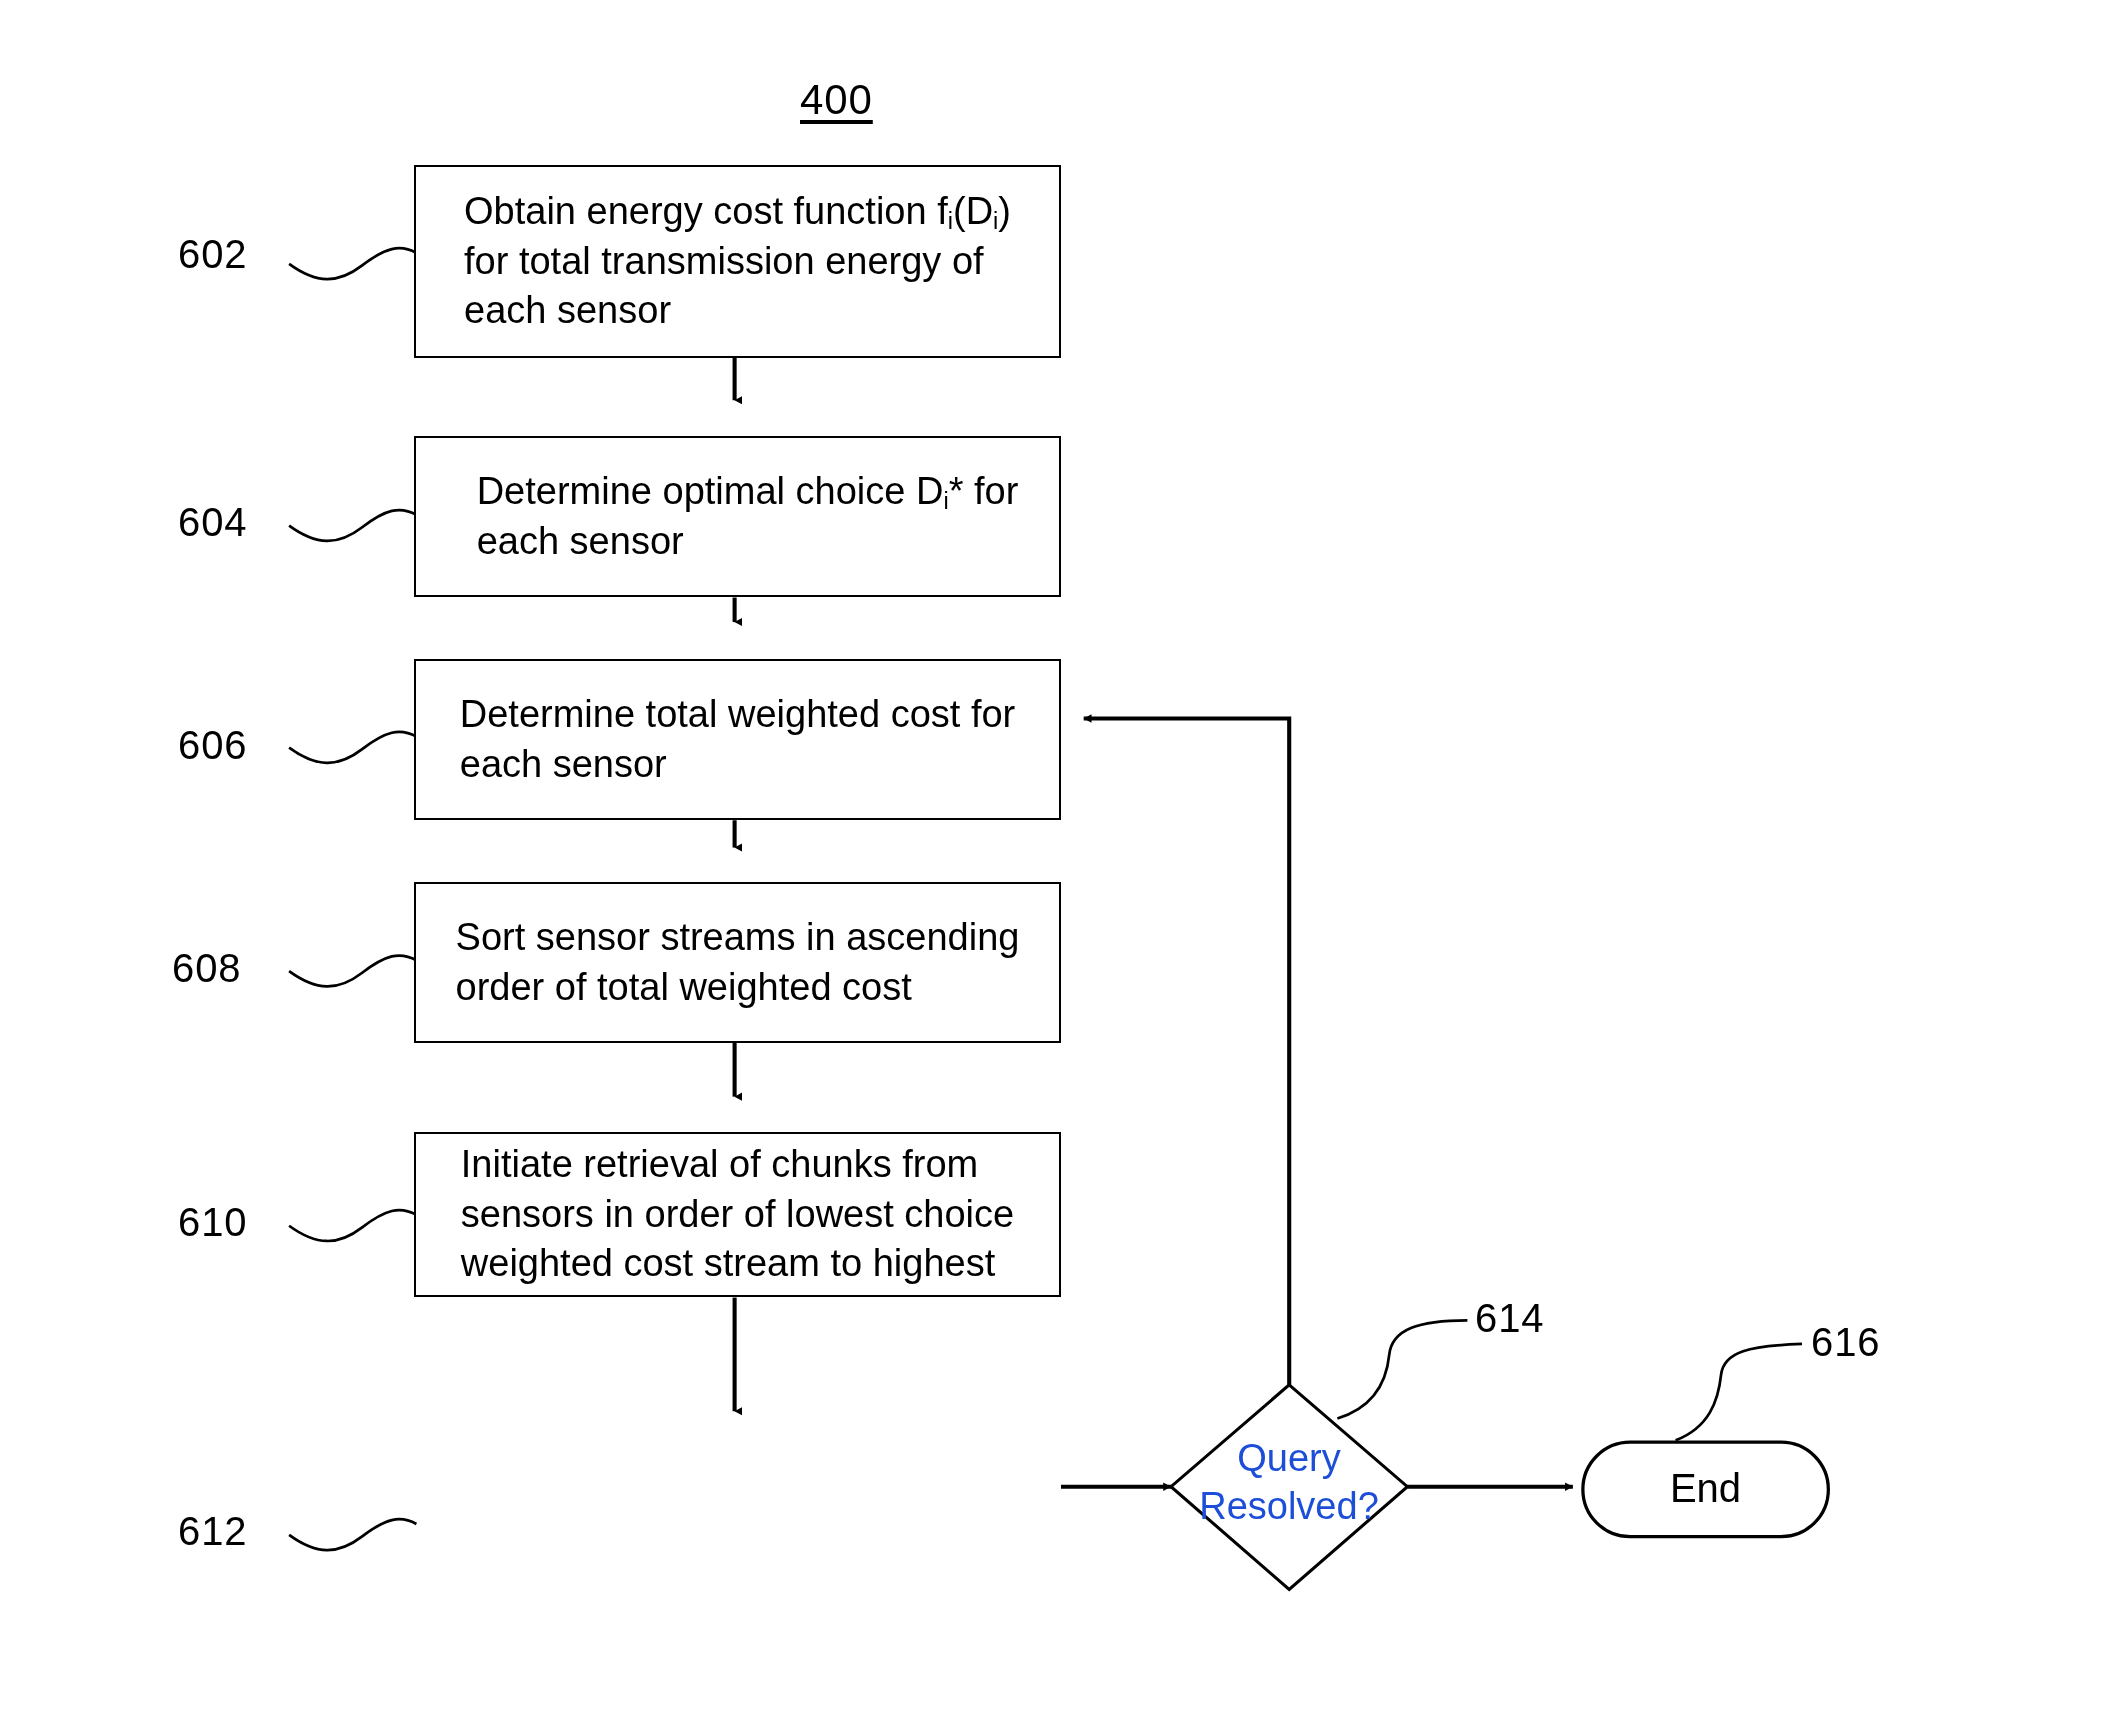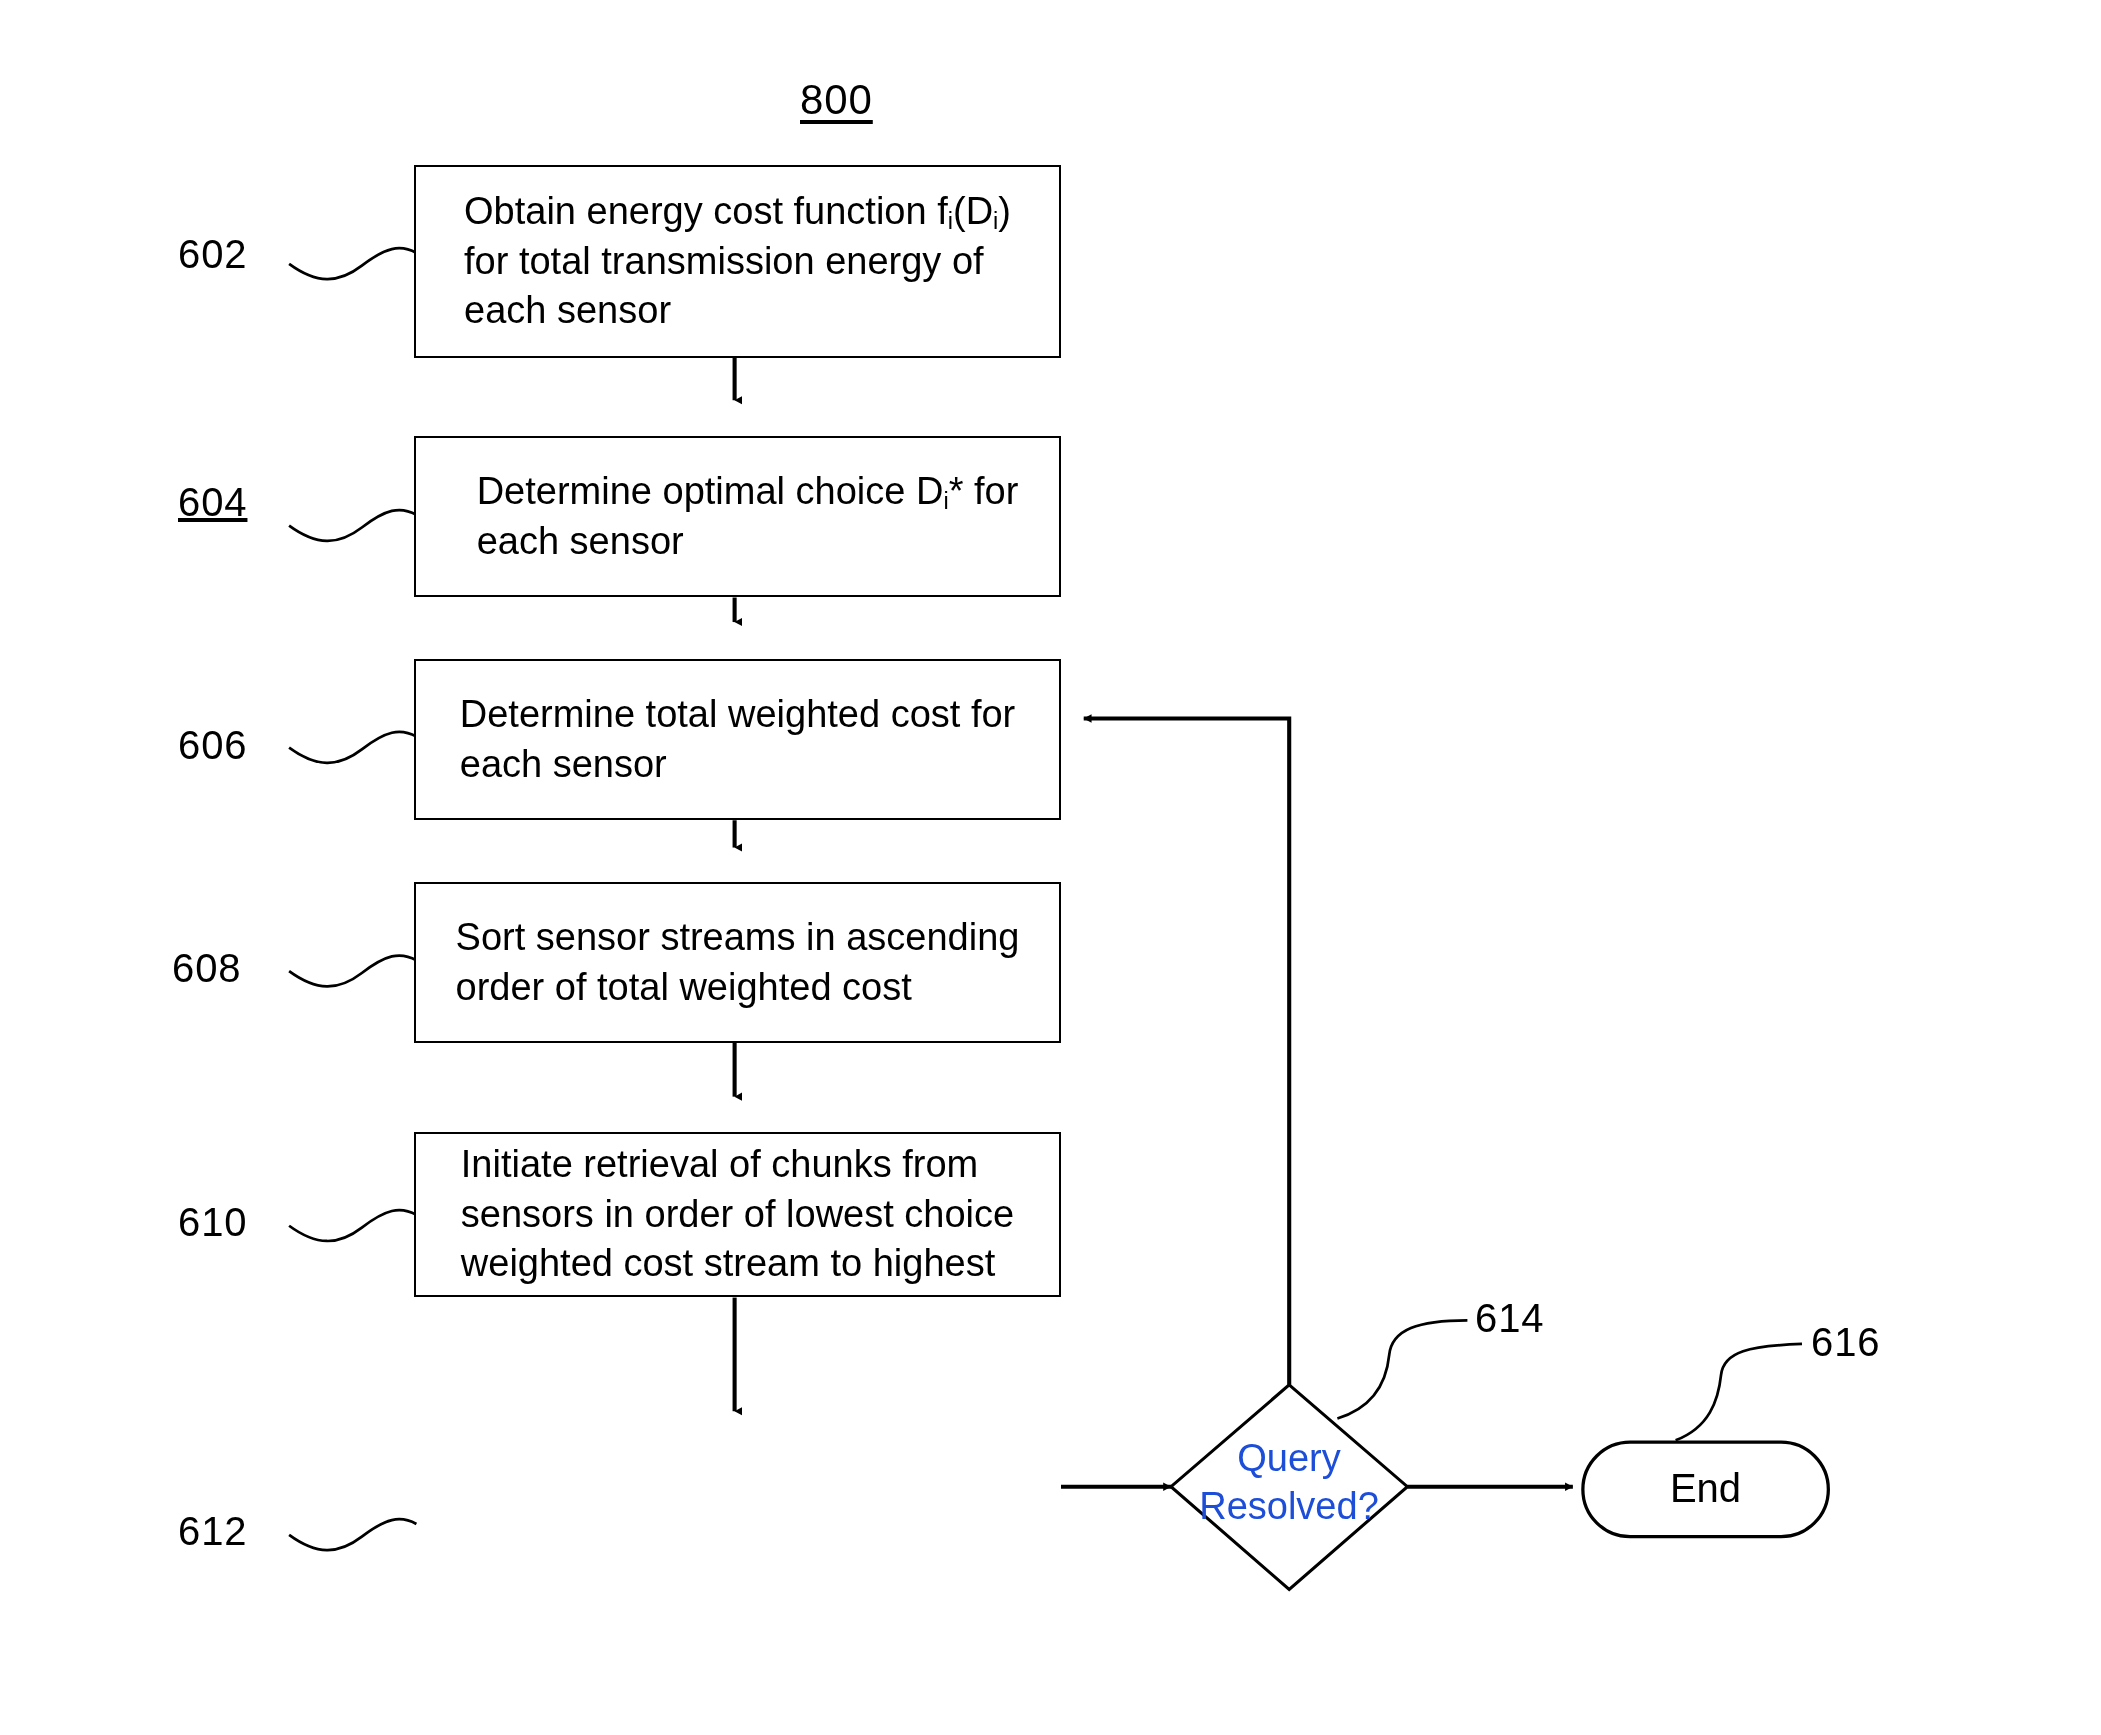--- a/index.html
+++ b/index.html
@@ -138,38 +138,38 @@
         <path d="M 318 822 C 348 844 372 844 398 824 C 424 804 440 800 458 810"></path>
         <path d="M 318 1068 C 348 1090 372 1090 398 1070 C 424 1050 440 1046 458 1056"></path>
         <path d="M 318 1348 C 348 1370 372 1370 398 1350 C 424 1330 440 1326 458 1336"></path>
         <path d="M 318 1688 C 348 1710 372 1710 398 1690 C 424 1670 440 1666 458 1676"></path>
         <path d="M 1471 1560 C 1510 1548 1525 1520 1528 1490 C 1531 1462 1560 1452 1614 1452"></path>
         <path d="M 1843 1584 C 1880 1570 1890 1540 1893 1512 C 1896 1486 1925 1480 1982 1478"></path>
       </g>
     </g>
   </svg>
 
-  <div class="fig-title" style="left:800px; top:76px;">800</div>
+  <div class="fig-title" style="left:800px; top:76px;">400</div>
 
   <div class="proc-box" style="left:414px; top:165px; width:647px; height:193px;">
     <div class="proc-text">
       <span>Obtain energy cost function f</span><sub>i</sub><span>(D</span><sub>i</sub><span>)</span><br>
       <span>for total transmission energy of</span><br>
       <span>each sensor</span>
     </div>
   </div>
   <div class="ref-num" style="left:178px; top:232px;">602</div>
 
   <div class="proc-box" style="left:414px; top:436px; width:647px; height:161px;padding-left:20px;">
     <div class="proc-text">
       <span>Determine optimal choice D</span><sub>i</sub><span>* for</span><br>
       <span>each sensor</span>
     </div>
   </div>
-  <div class="ref-num" style="left:178px; top:480px;text-decoration:underline;">604</div>
+  <div class="ref-num" style="left:178px; top:500px;">604</div>
 
   <div class="proc-box" style="left:414px; top:659px; width:647px; height:161px;">
     <div class="proc-text">
       <span>Determine total weighted cost for</span><br>
       <span>each sensor</span>
     </div>
   </div>
   <div class="ref-num" style="left:178px; top:723px;">606</div>
 
   <div class="proc-box" style="left:414px; top:882px; width:647px; height:161px;">

